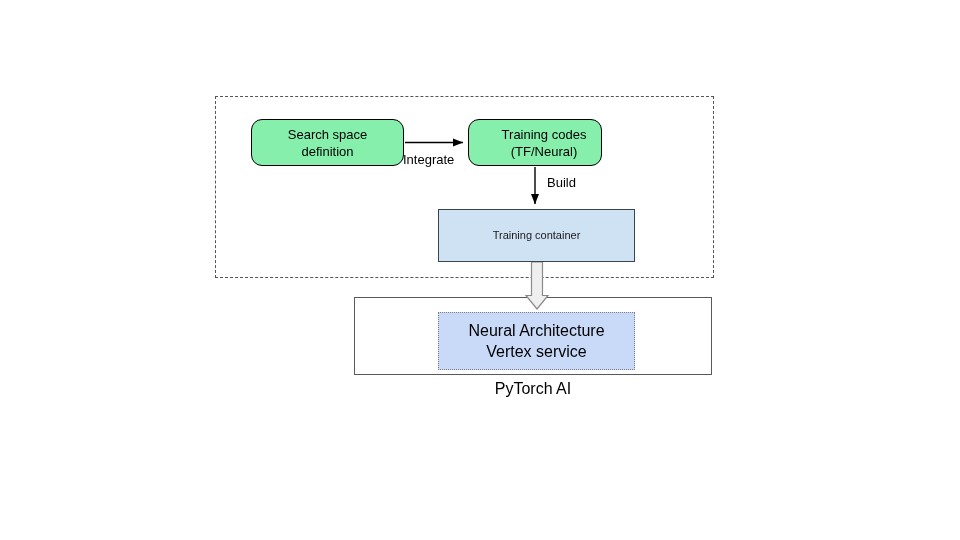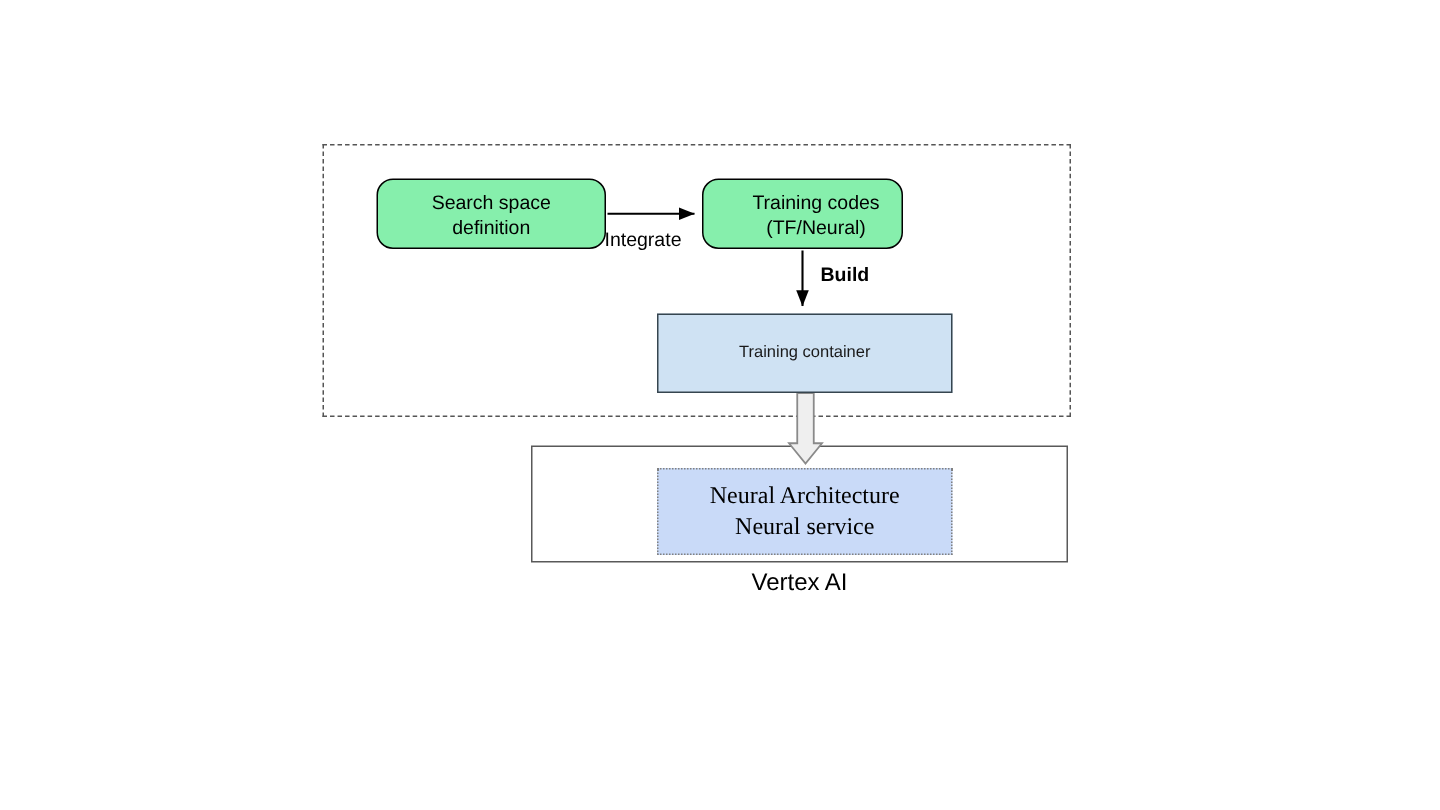--- a/index.html
+++ b/index.html
@@ -85,38 +85,37 @@
     border: 1.6px dotted #808080;
     background: #c9daf8;
     box-sizing: border-box;
     display: flex;
     align-items: center;
     justify-content: center;
     text-align: center;
     color: #000000;
     font-size: 16px;
     line-height: 21px;
-    font-family: Liberation Serif, serif;
   }
 
   
   .connectors {
     left: 0; top: 0; width: 960px; height: 540px;
     pointer-events: none;
   }
 
   
   .edge-label {
     font-size: 13px;
     line-height: 16px;
     color: #000000;
     white-space: nowrap;
   }
   .label-integrate { left: 403px; top: 152px; }
-  .label-build     { left: 547px; top: 175px; font-weight: bold; }
+  .label-build     { left: 547px; top: 175px; }
 </style>
 </head>
 <body>
 
 <div id="canvas">
 
   <div class="abs dashed-region"></div>
 
   <div class="abs vertex-box"></div>
 
@@ -158,19 +157,19 @@
 
   <div class="abs edge-label label-build">Build</div>
 
   <div class="abs node-training-container">
     <div>Training container</div>
   </div>
 
   <div class="abs node-nas">
     <div>
       <span>Neural Architecture</span><br>
-      <span>Neural service</span>
+      <span>Vertex service</span>
     </div>
   </div>
 
-  <div class="abs vertex-label">Vertex AI</div>
+  <div class="abs vertex-label">PyTorch AI</div>
 
 </div>
 
 </body></html>

